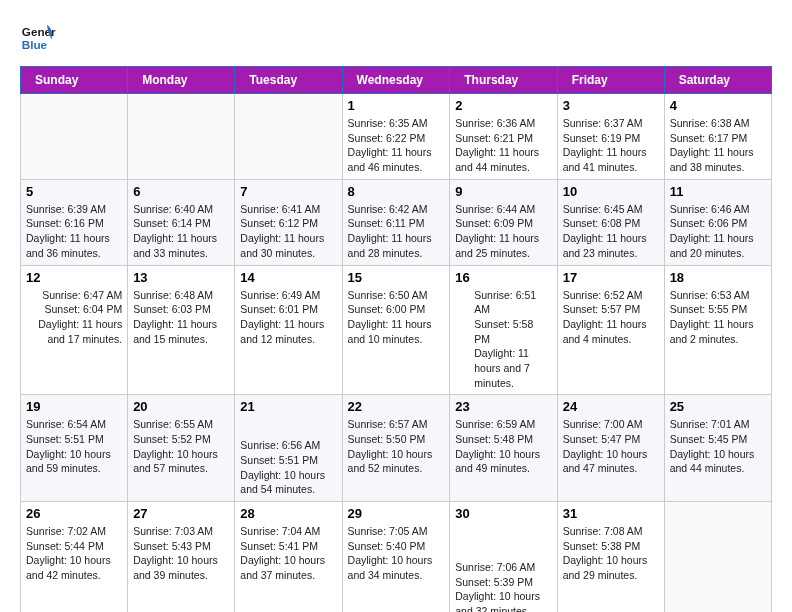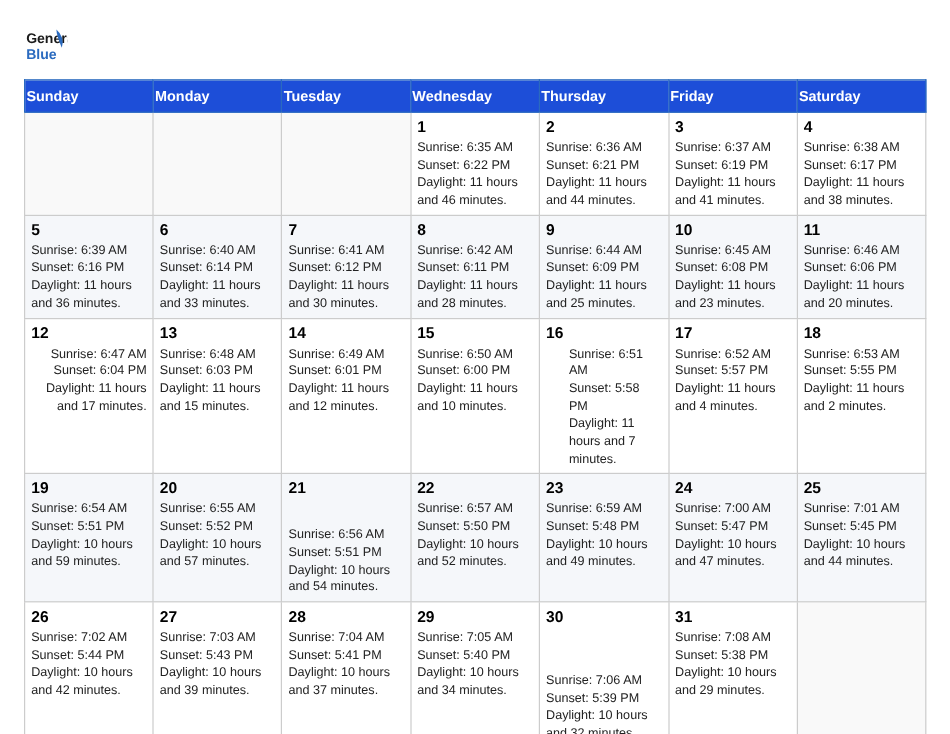--- a/index.html
+++ b/index.html
@@ -34,24 +34,24 @@
     .subtitle {
       font-size: 14px;
       color: #444;
     }
     table {
       width: 100%;
       border-collapse: collapse;
       font-size: 11px;
     }
     thead tr th {
-      background: #1d4ed8;
+      background: #a21caf;
       color: #fff;
       text-align: left;
-      padding: 6px 1px;
+      padding: 6px 14px;
       font-size: 12px;
       font-weight: bold;
       border: 1px solid #2a6abf;
     }
     tbody tr td {
       border: 1px solid #ccc;
       vertical-align: top;
       padding: 4px 5px;
       width: 108px;
       min-height: 90px;

